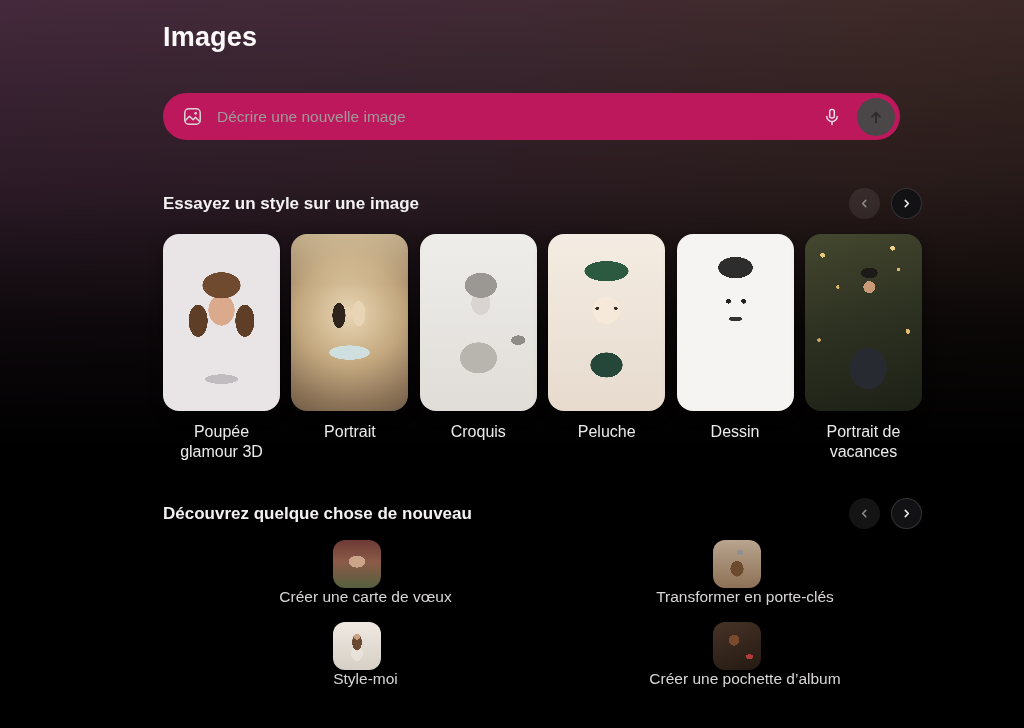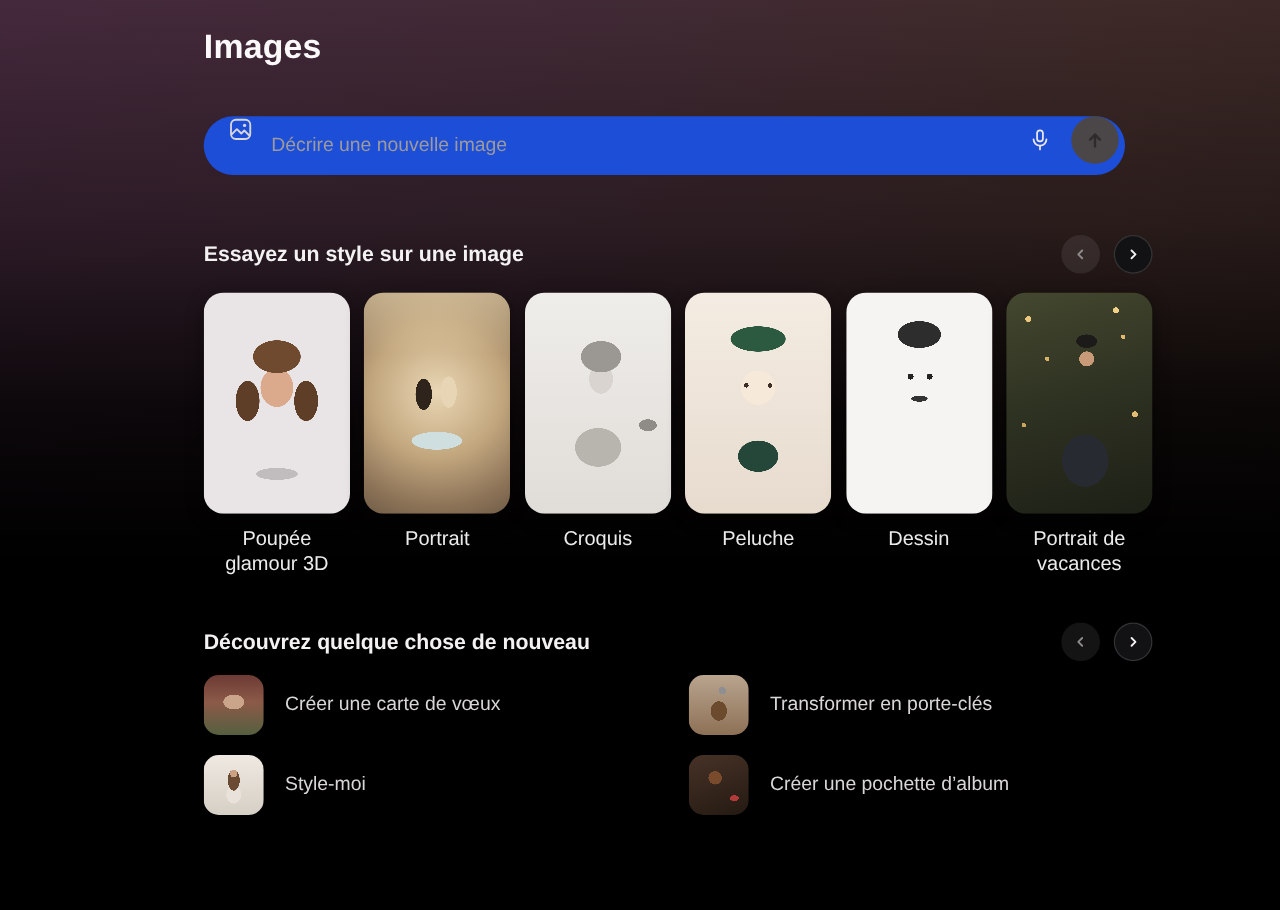--- a/index.html
+++ b/index.html
@@ -15,22 +15,22 @@
 
   
   .page-title {
     position: absolute; left: 163px; top: 22px;
     font-size: 27px; font-weight: 700; letter-spacing: 0.2px; color: #faf8f9;
   }
 
   
   .composer {
     position: absolute; left: 163px; top: 93px; width: 737px; height: 47px;
-    background: #1d4ed8; border-radius: 24px;
-    display: flex; padding: 0 5px 0 19px;
+    background: #be185d; border-radius: 24px;
+    display: flex; align-items: center; padding: 0 5px 0 19px;
   }
   .composer .left-icon { width: 21px; height: 21px; flex: 0 0 auto; display: flex; }
   .composer input {
     flex: 1; height: 100%; margin-left: 14px; border: none; outline: none;
     background: transparent; font-family: "Liberation Sans", sans-serif;
     font-size: 15.5px; color: #f0eef0;
   }
   .composer input::placeholder { color: #9d9a9b; opacity: 1; }
   .mic-btn {
     width: 38px; height: 38px; border: none; background: transparent; cursor: pointer;
@@ -112,21 +112,21 @@
     radial-gradient(ellipse 14px 9px at 55% 22%, #1d1b19 0 59%, transparent 60%),
     radial-gradient(circle 10px at 55% 30%, #c89a77 0 59%, transparent 60%),
     radial-gradient(ellipse 31px 35px at 54% 76%, #272b31 0 59%, transparent 60%),
     linear-gradient(165deg, #44482f 0%, #2f3322 45%, #1d2016 100%); }
 
   
   .discover-grid {
     position: absolute; left: 163px; top: 540px; width: 759px;
     display: grid; grid-template-columns: 388px 371px; row-gap: 16px;
   }
-  .discover-item { display: flex; align-items: center; cursor: pointer; }
+  .discover-item { display: flex; align-items: center; cursor: pointer; flex-direction: column; }
   .thumb {
     width: 48px; height: 48px; border-radius: 12px; flex: 0 0 auto;
     box-shadow: 0 3px 8px rgba(0,0,0,0.5);
   }
   .item-label { margin-left: 17px; font-size: 15.5px; color: #d9d6d7; }
 
   .t-card { background:
     radial-gradient(ellipse 14px 10px at 50% 45%, #caa58a 0 59%, transparent 60%),
     linear-gradient(180deg, #6d3a35 0%, #8c5a48 45%, #55603f 100%); }
   .t-keychain { background:

